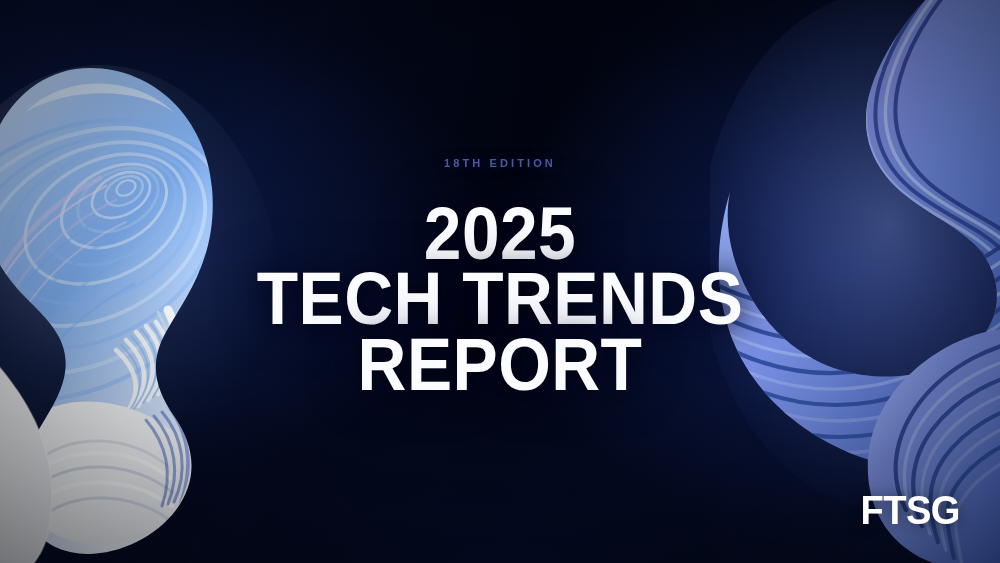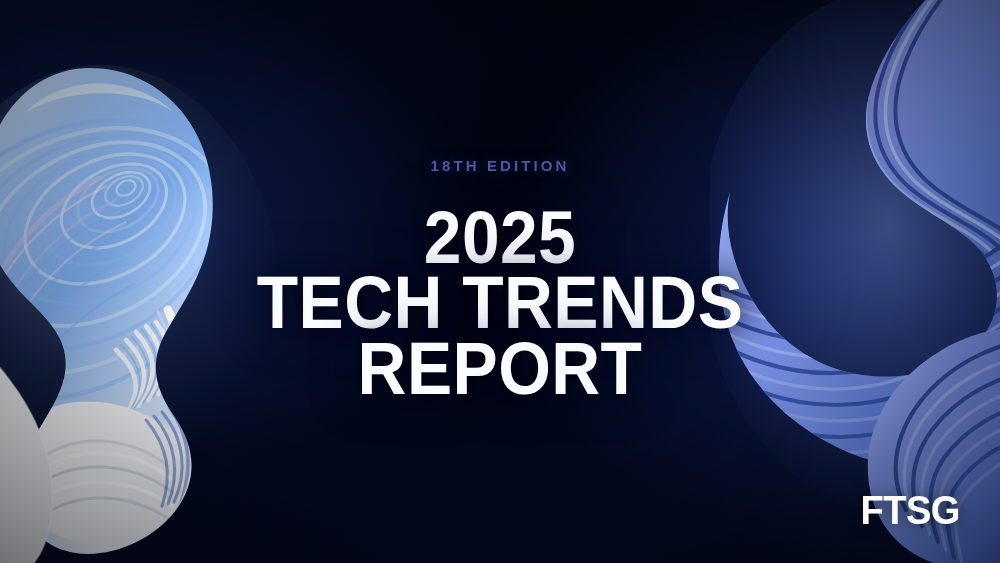--- a/index.html
+++ b/index.html
@@ -50,21 +50,21 @@
 
   
   .title-block {
     position: absolute;
     left: 0; right: 0;
     top: 158px;
     text-align: center;
     z-index: 12;
   }
   .edition {
-    font-size: 15px;
+    font-size: 11px;
     font-weight: 700;
     letter-spacing: 3.1px;
     color: #4b5ba3;
     line-height: 1;
     margin: 0 0 32px 0;
     text-shadow: 0 0 14px rgba(60,84,180,0.45);
   }
   .big-line {
     color: #fbfcff;
     font-weight: 700;

